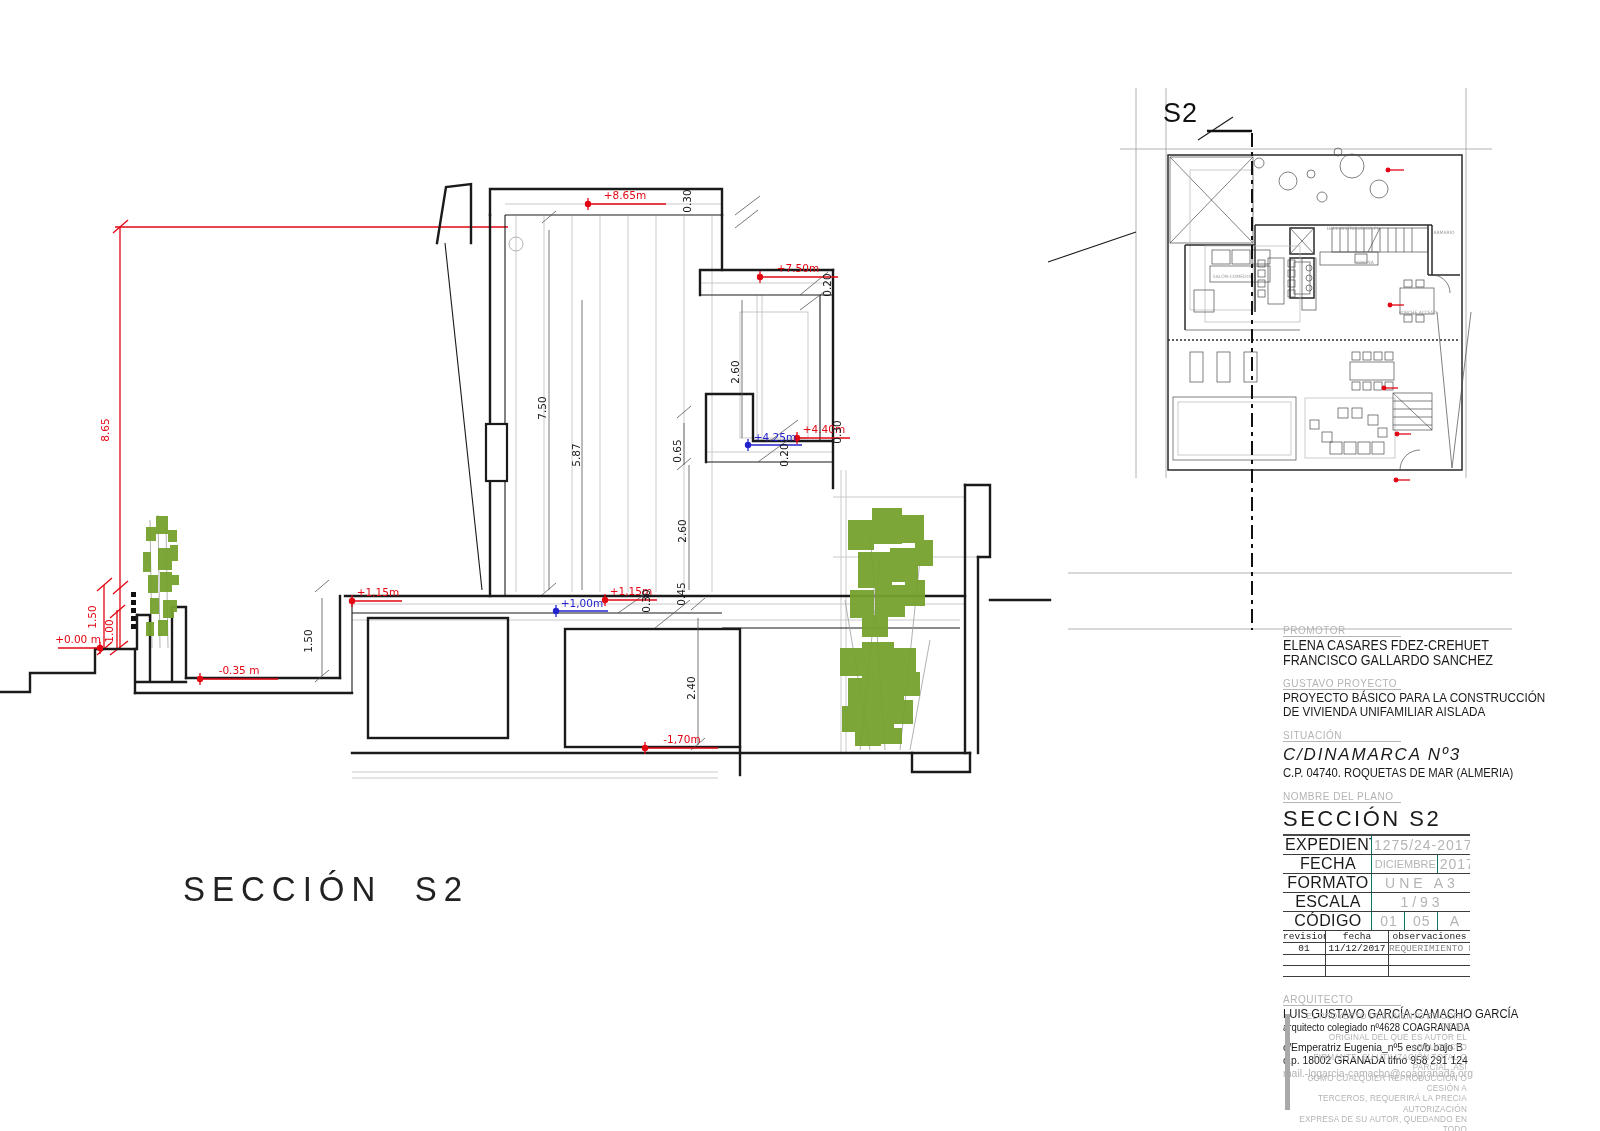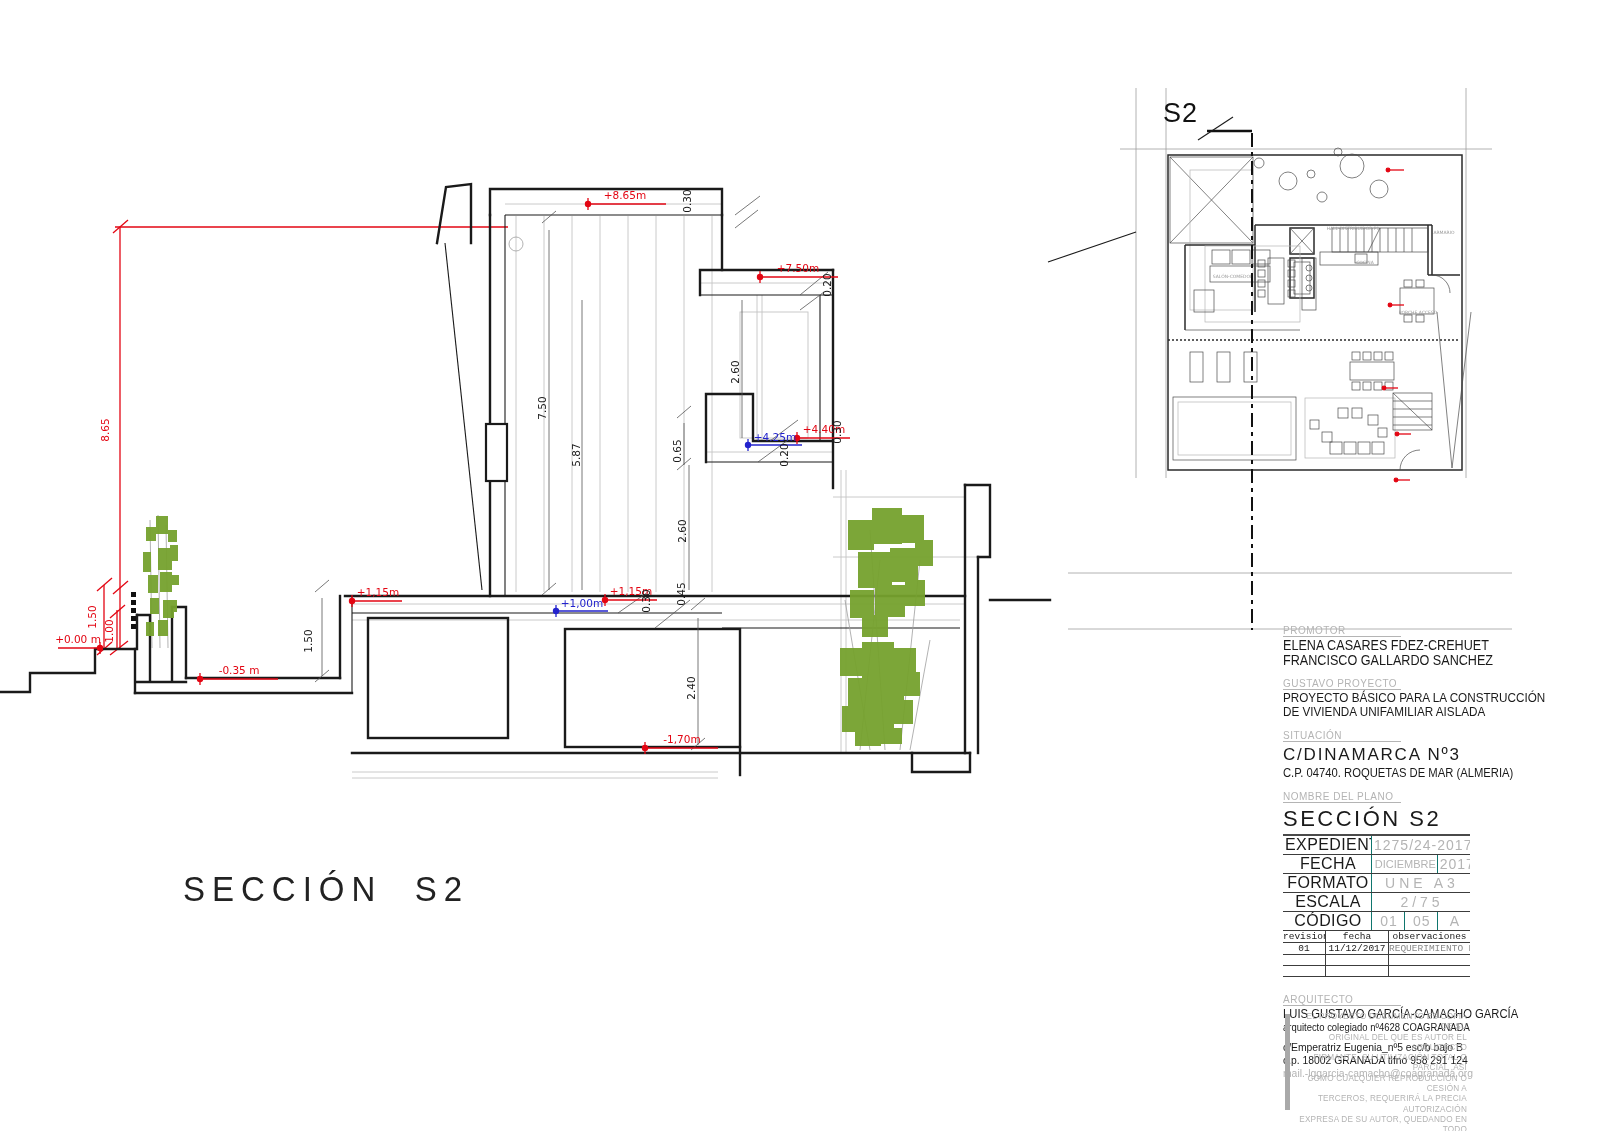--- a/index.html
+++ b/index.html
@@ -33,21 +33,21 @@
   
   .big-title{position:absolute;left:183px;top:870px;font-size:33px;letter-spacing:7px;
              white-space:pre;color:#222;font-weight:400;transform:scaleY(1.05);transform-origin:left top;}
   
   .tblock{position:absolute;left:1283px;top:620px;width:187px;}
   .glabel{font-size:10px;color:var(--gray-text);border-bottom:1.6px solid var(--gray-text);
           display:inline-block;min-width:118px;letter-spacing:.5px;margin-bottom:1px;}
   .cond{transform:scaleX(.9);transform-origin:left top;white-space:nowrap;}
   .names{font-size:14px;line-height:14.5px;font-weight:400;}
   .projl{font-size:13px;line-height:14px;}
-  .situ1{font-size:17px;letter-spacing:1.8px;margin-top:2px;white-space:nowrap;}
+  .situ1{font-size:17px;letter-spacing:1.8px;margin-top:2px;white-space:nowrap;font-style:italic;}
   .situ2{font-size:12.5px;margin-top:1px;}
   .plano{font-size:22px;letter-spacing:2.5px;border-bottom:2.5px solid #4a4a4a;padding-bottom:2px;margin-top:2px;white-space:nowrap;}
   table.fields{border-collapse:collapse;width:187px;table-layout:fixed;}
   table.fields td{border-bottom:1px solid #3c3c3c;height:17.5px;padding:0 0 0 2px;overflow:hidden;white-space:nowrap;}
   td.flabel{font-size:16px;letter-spacing:.4px;width:86px;text-align:center;}
   td.fval{border-left:1px solid #0f766e;font-size:14px;color:var(--gray-text);text-align:center;letter-spacing:1px;}
   td.fval.small{font-size:11px;letter-spacing:0;}
   table.rev{border-collapse:collapse;width:187px;table-layout:fixed;margin-top:0;font-family:Liberation Mono, monospace;}
   table.rev td{border-bottom:1px solid #3c3c3c;font-size:9.5px;text-align:center;height:10px;
                overflow:hidden;white-space:nowrap;padding:0;}
@@ -499,21 +499,21 @@
       <td class="flabel">FECHA</td>
       <td class="fval small" colspan="2" style="width:58px">DICIEMBRE</td>
       <td class="fval">2017</td>
     </tr>
     <tr>
       <td class="flabel">FORMATO</td>
       <td class="fval" colspan="3" style="letter-spacing:4px">UNE A3</td>
     </tr>
     <tr>
       <td class="flabel">ESCALA</td>
-      <td class="fval" colspan="3" style="letter-spacing:4px">2/75</td>
+      <td class="fval" colspan="3" style="letter-spacing:4px">1/93</td>
     </tr>
     <tr>
       <td class="flabel">CÓDIGO</td>
       <td class="fval" style="width:34px">01</td>
       <td class="fval" style="width:34px">05</td>
       <td class="fval">A</td>
     </tr>
   </tbody>
       </table>
 

